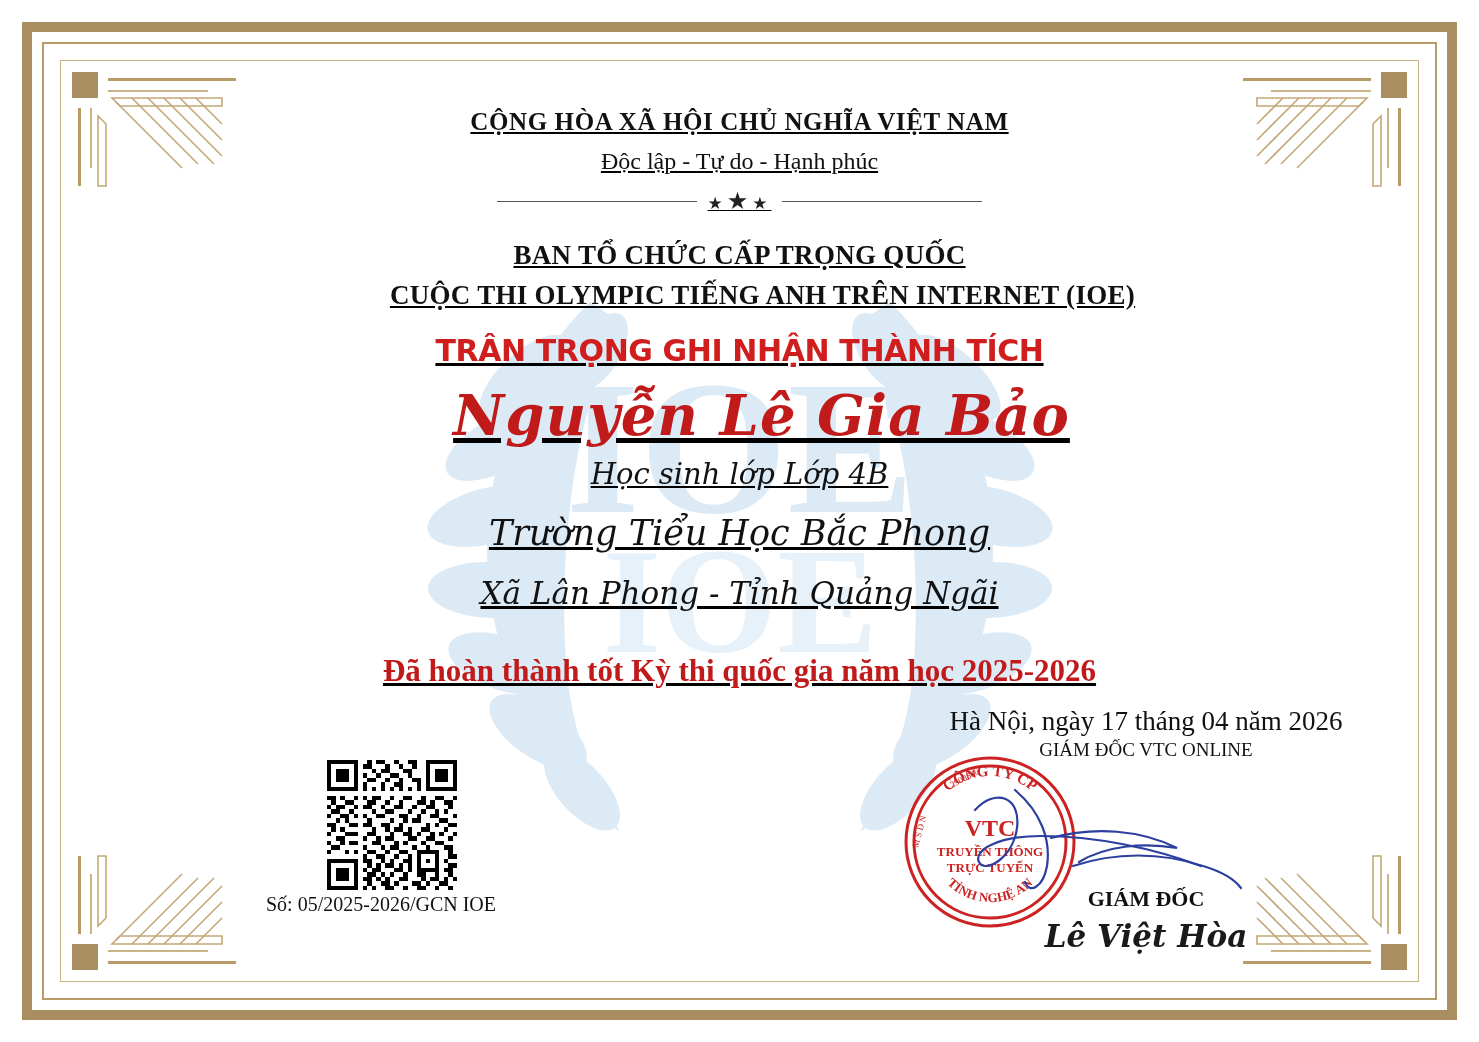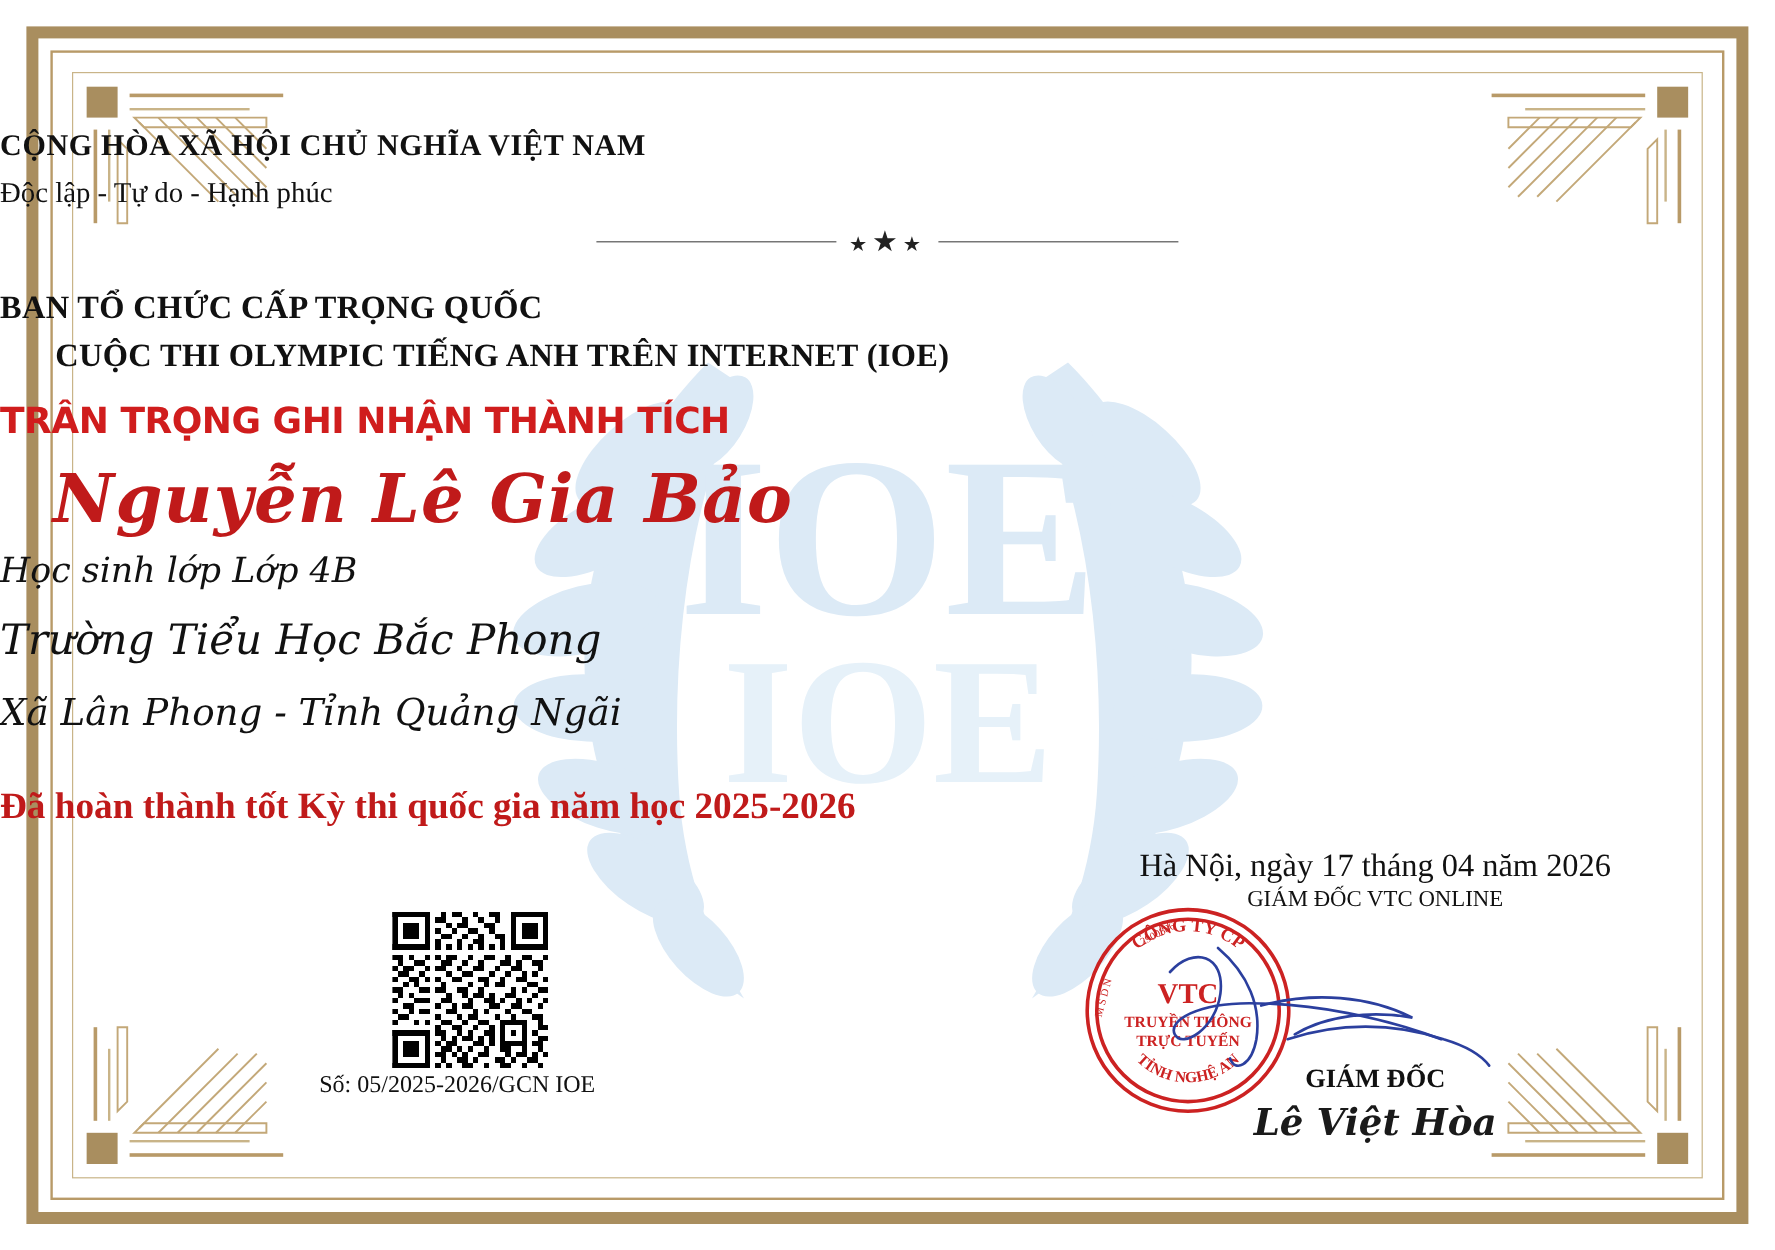--- a/index.html
+++ b/index.html
@@ -56,21 +56,22 @@
     width: 900px;
     height: 720px;
     opacity: 1;
     pointer-events: none;
   }
 
   
   .content {
     position: absolute;
     left: 0; right: 0; top: 0;
-    text-align: left;
+    text-align: center;
+    text-decoration: underline;
   }
   .line-natl {
     margin-top: 108px;
     font-size: 25px;
     font-weight: bold;
     letter-spacing: 0.6px;
     color: #111;
   }
   .line-motto {
     margin-top: 12px;

